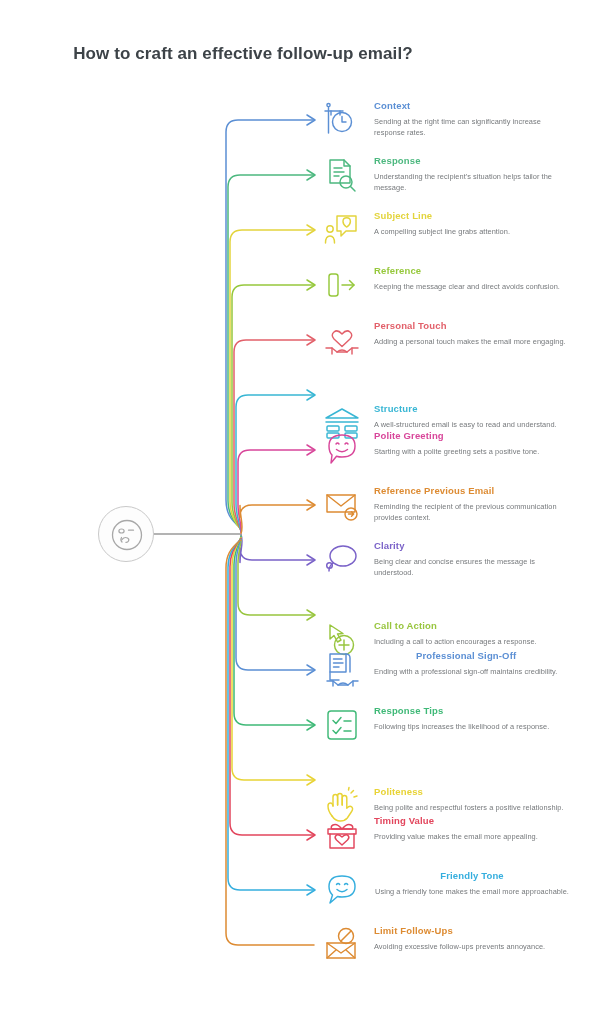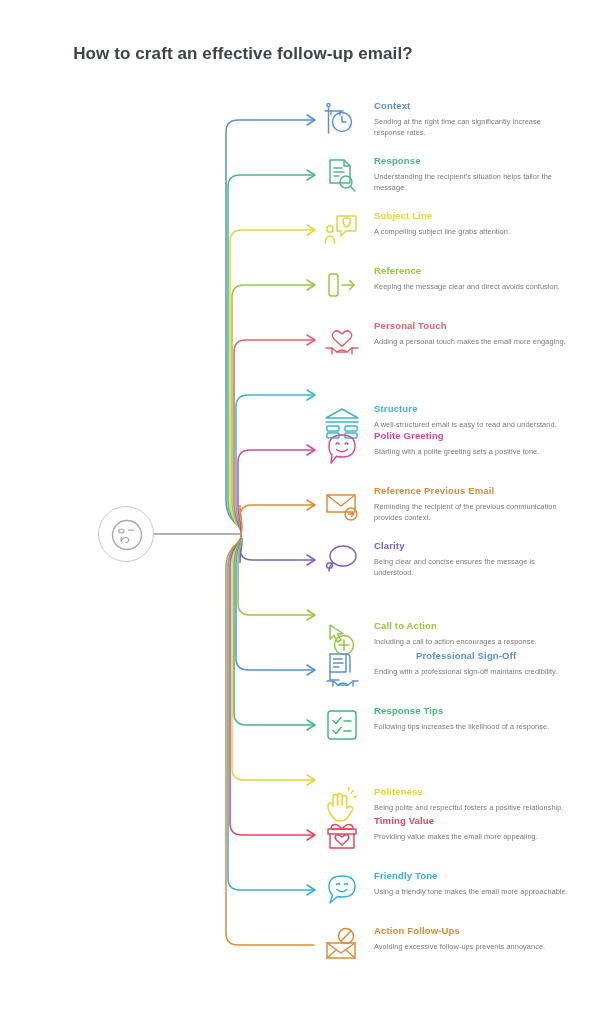--- a/index.html
+++ b/index.html
@@ -336,21 +336,21 @@
           <path d="M20 14 q-5 -6 -9 -4 q-3 1.7 -1 4 Z" fill="none" stroke="#e2455c" stroke-width="1.45" stroke-linecap="round" stroke-linejoin="round"></path>
           <path d="M20 14 q5 -6 9 -4 q3 1.7 1 4 Z" fill="none" stroke="#e2455c" stroke-width="1.45" stroke-linecap="round" stroke-linejoin="round"></path>
           <path d="M20 30 l-5.5 -5 q-2.5 -2.5 -0.5 -4.5 q2 -2 6 1.5 q4 -3.5 6 -1.5 q2 2 -0.5 4.5 Z" fill="none" stroke="#e2455c" stroke-width="1.45" stroke-linecap="round" stroke-linejoin="round"></path>
         </svg>
       </div>
       <div class="branch-text">
         <div class="branch-title" style="color: rgb(226, 69, 92);">Timing Value</div>
         <div class="branch-desc">Providing value makes the email more appealing.</div>
       </div>
     </div>
-    <div class="branch" style="top: 870px;">
+    <div class="branch" style="top: 870px; text-align: center;">
       <div class="branch-icon">
         <svg width="40" height="40" viewBox="0 0 40 40">
           <path d="M20 6 q13 0 13 10.5 q0 10.5 -13 10.5 q-2.5 0 -4.5 -0.5 L8 33 L10.5 25 q-3.5 -3.2 -3.5 -8.5 q0 -10.5 13 -10.5 Z" fill="none" stroke="#35aede" stroke-width="1.45" stroke-linecap="round" stroke-linejoin="round"></path>
           <path d="M14.5 14.5 q1.6 -2.2 3.2 0 M22.5 14.5 q1.6 -2.2 3.2 0" fill="none" stroke="#35aede" stroke-width="1.45" stroke-linecap="round" stroke-linejoin="round"></path>
           <path d="M15 19.5 q5 4.5 10 0" fill="none" stroke="#35aede" stroke-width="1.45" stroke-linecap="round" stroke-linejoin="round"></path>
         </svg>
       </div>
       <div class="branch-text">
         <div class="branch-title" style="color: rgb(53, 174, 222);">Friendly Tone</div>
         <div class="branch-desc">Using a friendly tone makes the email more approachable.</div>
@@ -360,17 +360,17 @@
       <div class="branch-icon">
         <svg width="40" height="40" viewBox="0 0 40 40">
           <path d="M5 18 H33 V33 H5 Z" fill="none" stroke="#dd8b32" stroke-width="1.45" stroke-linecap="round" stroke-linejoin="round"></path>
           <path d="M5 18 L19 28 L33 18" fill="none" stroke="#dd8b32" stroke-width="1.45" stroke-linecap="round" stroke-linejoin="round"></path>
           <path d="M5 33 L14 25 M33 33 L24 25" fill="none" stroke="#dd8b32" stroke-width="1.45" stroke-linecap="round" stroke-linejoin="round"></path>
           <circle cx="24" cy="11" r="7.5" fill="none" stroke="#dd8b32" stroke-width="1.45" stroke-linecap="round" stroke-linejoin="round"></circle>
           <path d="M19 16 L29 6" fill="none" stroke="#dd8b32" stroke-width="1.45" stroke-linecap="round" stroke-linejoin="round"></path>
         </svg>
       </div>
       <div class="branch-text">
-        <div class="branch-title" style="color: rgb(221, 139, 50);">Action Follow-Ups</div>
+        <div class="branch-title" style="color: rgb(221, 139, 50);">Limit Follow-Ups</div>
         <div class="branch-desc">Avoiding excessive follow-ups prevents annoyance.</div>
       </div>
     </div>
   </div>
 
 </body></html>

